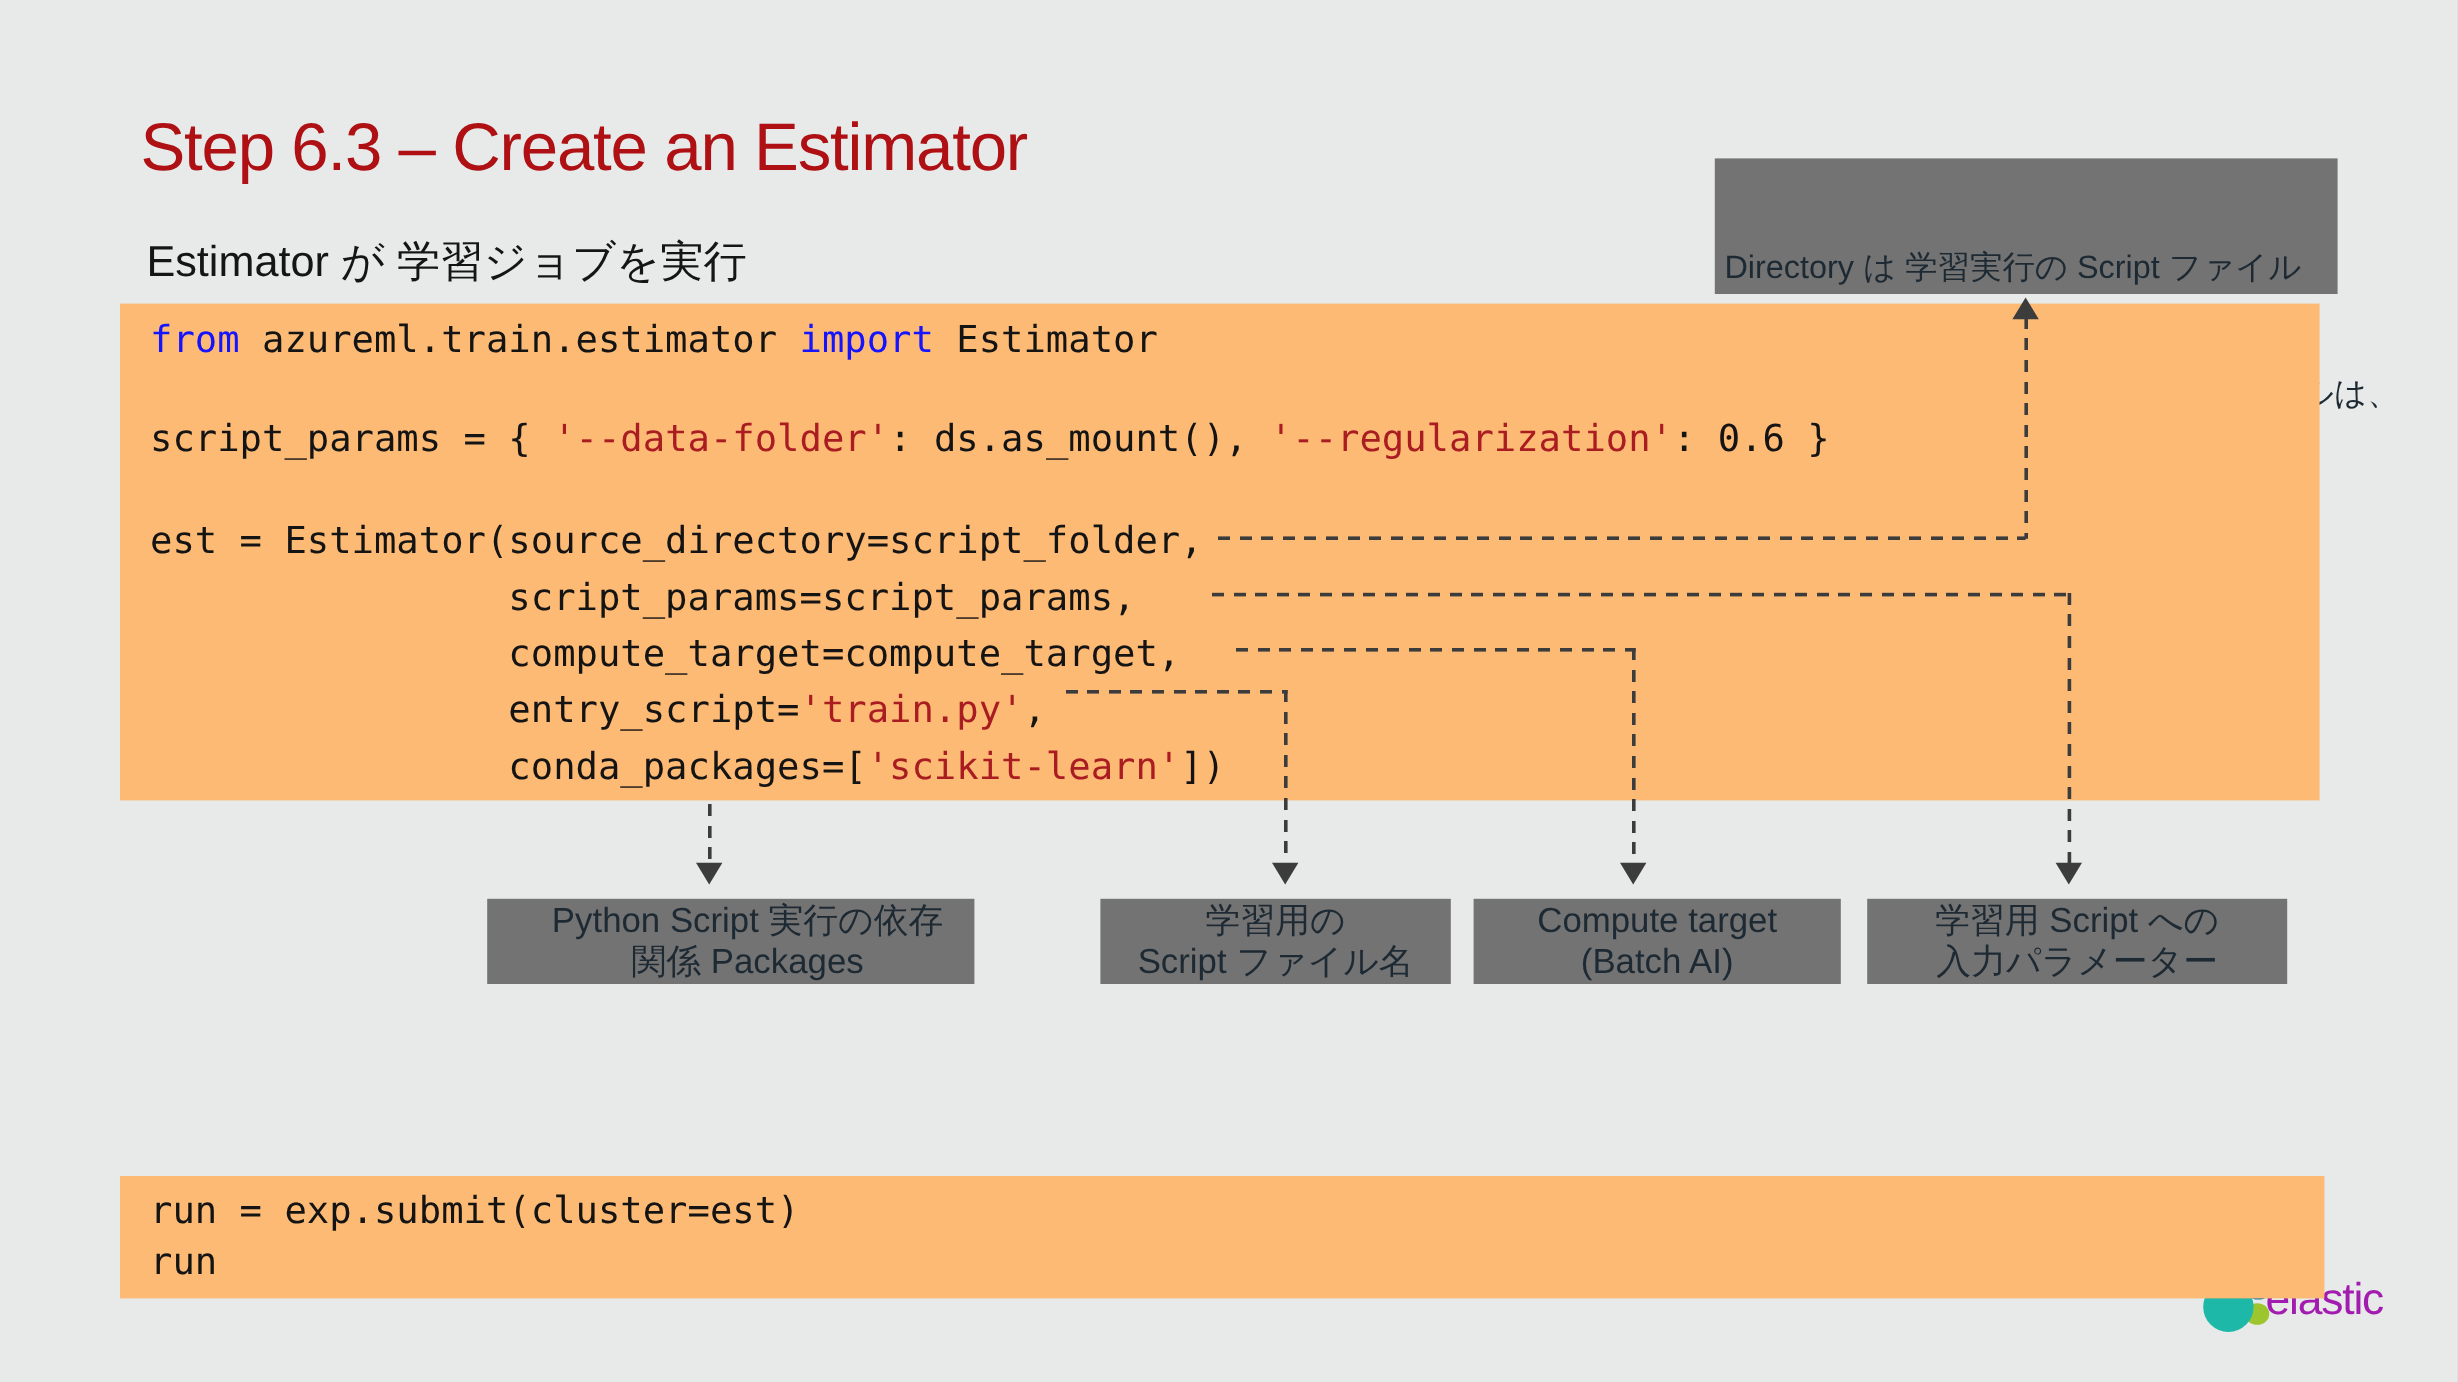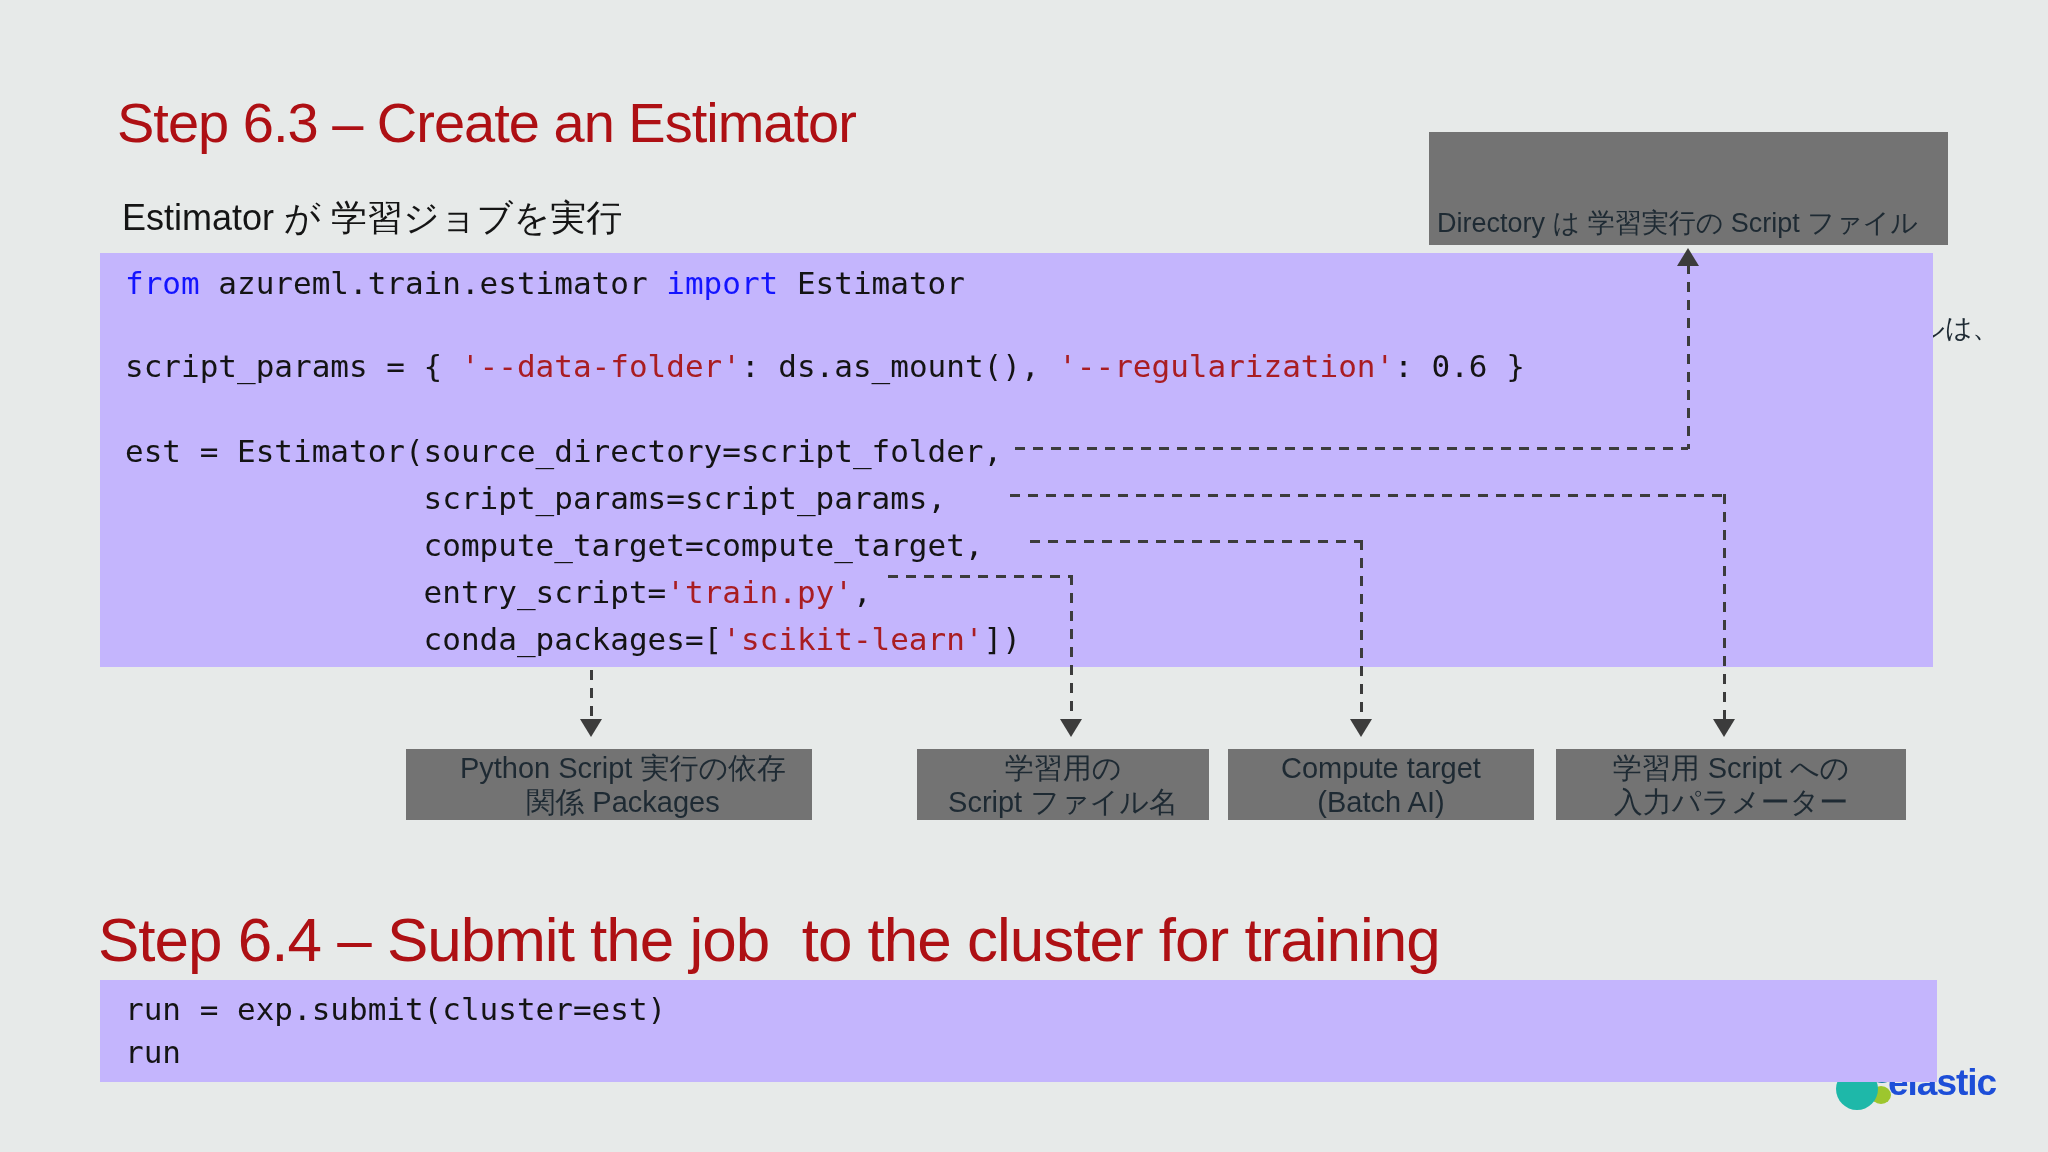--- a/index.html
+++ b/index.html
@@ -9,21 +9,21 @@
     font-family:"Liberation Sans", sans-serif;
   }
   .abs{position:absolute;}
   
   .big-title{
     color:#AE1014;font-size:56px;line-height:1.12;font-weight:400;
     letter-spacing:-1px;white-space:pre;
   }
   .subtitle{color:#151515;font-size:36px;line-height:1.2;white-space:pre;}
   
-  .code-block{background:#c4b5fd;}
+  .code-block{background:#fdba74;}
   .code-chunk{position:absolute;left:25px;}
   .code-line{
     font-family:"DejaVu Sans Mono", monospace;
     font-size:31px;color:#141414;white-space:pre;
   }
   .lh42 .code-line{line-height:42px;}
   .lh47 .code-line{line-height:47px;}
   .lh43 .code-line{line-height:43px;}
   .kw{color:#1414FF;}
   .str{color:#A91D22;}
@@ -36,21 +36,21 @@
   .callout{
     display:flex;flex-direction:column;align-items:center;justify-content:center;
     font-size:29px;line-height:34px;text-align:center;white-space:pre;
   }
   
   .dash-h{height:3px;background:repeating-linear-gradient(90deg,#3C3C3C 0 10px,transparent 10px 18px);}
   .dash-v{width:3px;background:repeating-linear-gradient(180deg,#3C3C3C 0 10px,transparent 10px 18px);}
   .arr-up{width:0;height:0;border-left:11px solid transparent;border-right:11px solid transparent;border-bottom:18px solid #3C3C3C;}
   .arr-down{width:0;height:0;border-left:11px solid transparent;border-right:11px solid transparent;border-top:18px solid #3C3C3C;}
   
-  .logo-text{font-size:37px;letter-spacing:-1px;color:#1d4ed8;font-weight:700;}
+  .logo-text{font-size:37px;letter-spacing:-1px;color:#a21caf;font-weight:400;}
 </style>
 </head>
 <body>
 
 <div id="slide">
 
   <div class="abs big-title" style="left:117px;top:92px;">Step 6.3 – Create an Estimator</div>
   <div class="abs subtitle" style="left:122px;top:196px;">Estimator が 学習ジョブを実行</div>
 
   <div class="abs cyan-box note-box" style="left:1429px;top:132px;width:519px;height:113px;">
@@ -104,21 +104,20 @@
   </div>
   <div class="abs cyan-box callout" style="left:1228px;top:749px;width:306px;height:71px;">
     <div>Compute target</div>
     <div>(Batch AI)</div>
   </div>
   <div class="abs cyan-box callout" style="left:1556px;top:749px;width:350px;height:71px;">
     <div>学習用 Script への</div>
     <div>入力パラメーター</div>
   </div>
 
-  <div class="abs big-title" style="left:98px;top:905px;font-size:62px;">Step 6.4 – Submit the job  to the cluster for training</div>
 
   <div class="abs" style="left:1830px;top:1048px;z-index:1;width:220px;height:70px;">
     <svg class="abs" style="left:0;top:14px;" width="64" height="56" viewBox="0 0 64 56">
       <circle cx="52" cy="9" r="12" fill="#1B7AA8"></circle>
       <ellipse cx="51" cy="33" rx="10" ry="9" fill="#9DC62E"></ellipse>
       <circle cx="27" cy="27" r="21" fill="#1EB8A9"></circle>
     </svg>
     <div class="abs logo-text" style="left:58px;top:14px;">elastic</div>
   </div>
 

